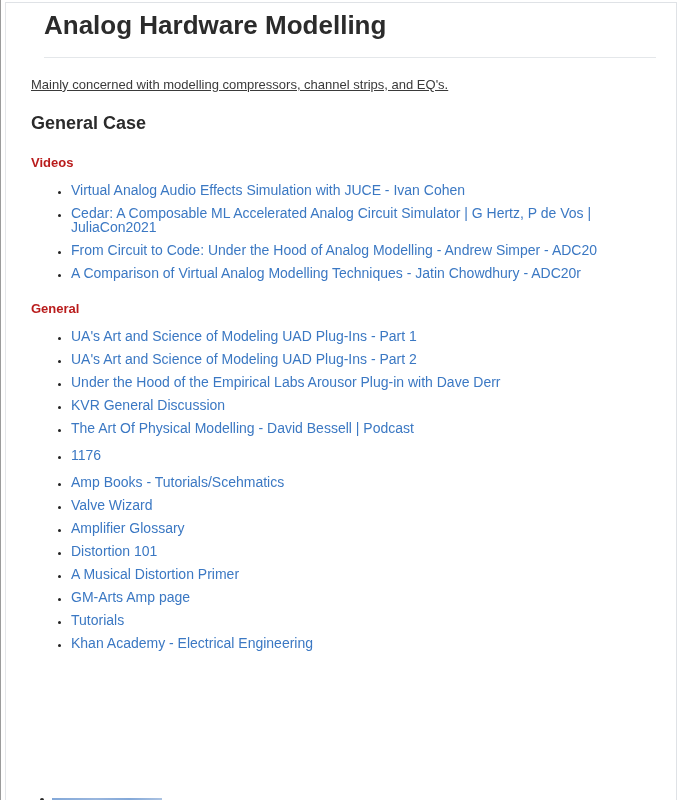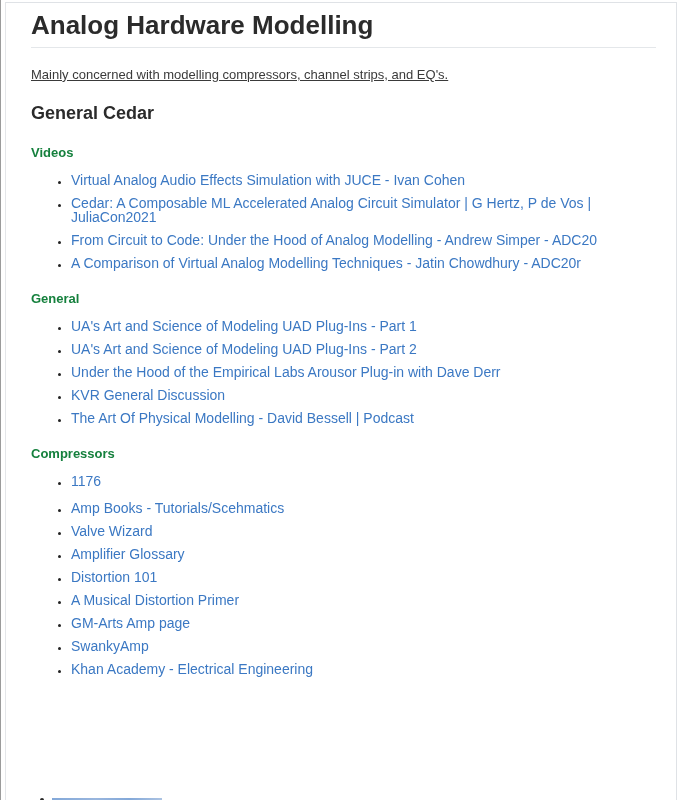--- a/index.html
+++ b/index.html
@@ -25,41 +25,42 @@
     border-right: 1px solid #dfe2e6;
     padding: 8px 20px 0 25px;
     overflow: hidden;
   }
   h1.page-title {
     font-size: 26px;
     font-weight: 600;
     color: #2b2b2b;
     letter-spacing: 0;
     line-height: 1.15;
-    padding-bottom: 6px;
+    padding-bottom: 16px;
     border-bottom: 1px solid #e4e7ea;
+    margin-left: 13px;
   }
   p.intro {
     margin-top: 19px;
     font-size: 13px;
     color: #3a3a3a;
     line-height: 1.2;
     text-decoration: underline;
   }
   h2.section-heading {
     margin-top: 21px;
     font-size: 18px;
     font-weight: 600;
     color: #2b2b2b;
   }
   h4.subsection-heading {
     margin-top: 21px;
     font-size: 13px;
     font-weight: 700;
-    color: #15803d;
+    color: #b91c1c;
   }
   ul.link-list {
     margin-top: 13px;
     padding-left: 40px;
     list-style: disc;
   }
   ul.link-list li {
     font-size: 14px;
     line-height: 14px;
     margin-bottom: 9px;
@@ -94,54 +95,53 @@
 <body>
 
 <div class="window-edge"></div>
 
 <div class="card">
 
   <h1 class="page-title">Analog Hardware Modelling</h1>
 
   <p class="intro">Mainly concerned with modelling compressors, channel strips, and EQ's.</p>
 
-  <h2 class="section-heading">General Cedar</h2>
+  <h2 class="section-heading">General Case</h2>
 
   <h4 class="subsection-heading">Videos</h4>
   <ul class="link-list">
     <li><a href="#">Virtual Analog Audio Effects Simulation with JUCE - Ivan Cohen</a></li>
     <li><a href="#">Cedar: A Composable ML Accelerated Analog Circuit Simulator | G Hertz, P de Vos | JuliaCon2021</a></li>
     <li><a href="#">From Circuit to Code: Under the Hood of Analog Modelling - Andrew Simper - ADC20</a></li>
     <li><a href="#">A Comparison of Virtual Analog Modelling Techniques - Jatin Chowdhury - ADC20r</a></li>
   </ul>
 
   <h4 class="subsection-heading">General</h4>
   <ul class="link-list">
     <li><a href="#">UA's Art and Science of Modeling UAD Plug-Ins - Part 1</a></li>
     <li><a href="#">UA's Art and Science of Modeling UAD Plug-Ins - Part 2</a></li>
     <li><a href="#">Under the Hood of the Empirical Labs Arousor Plug-in with Dave Derr</a></li>
     <li><a href="#">KVR General Discussion</a></li>
     <li><a href="#">The Art Of Physical Modelling - David Bessell | Podcast</a></li>
   </ul>
 
-  <h4 class="subsection-heading">Compressors</h4>
   <ul class="link-list">
     <li><a href="#">1176</a></li>
   </ul>
 
 
 
   <ul class="link-list">
     <li><a href="#">Amp Books - Tutorials/Scehmatics</a></li>
     <li><a href="#">Valve Wizard</a></li>
     <li><a href="#">Amplifier Glossary</a></li>
     <li><a href="#">Distortion 101</a></li>
     <li><a href="#">A Musical Distortion Primer</a></li>
     <li><a href="#">GM-Arts Amp page</a></li>
-    <li><a href="#">SwankyAmp</a></li>
+    <li><a href="#">Tutorials</a></li>
     <li><a href="#">Khan Academy - Electrical Engineering</a></li>
   </ul>
 
 </div>
 
 <div class="clipped-row">
   <span class="clipped-bullet"></span>
   <span class="clipped-text"></span>
 </div>
 

